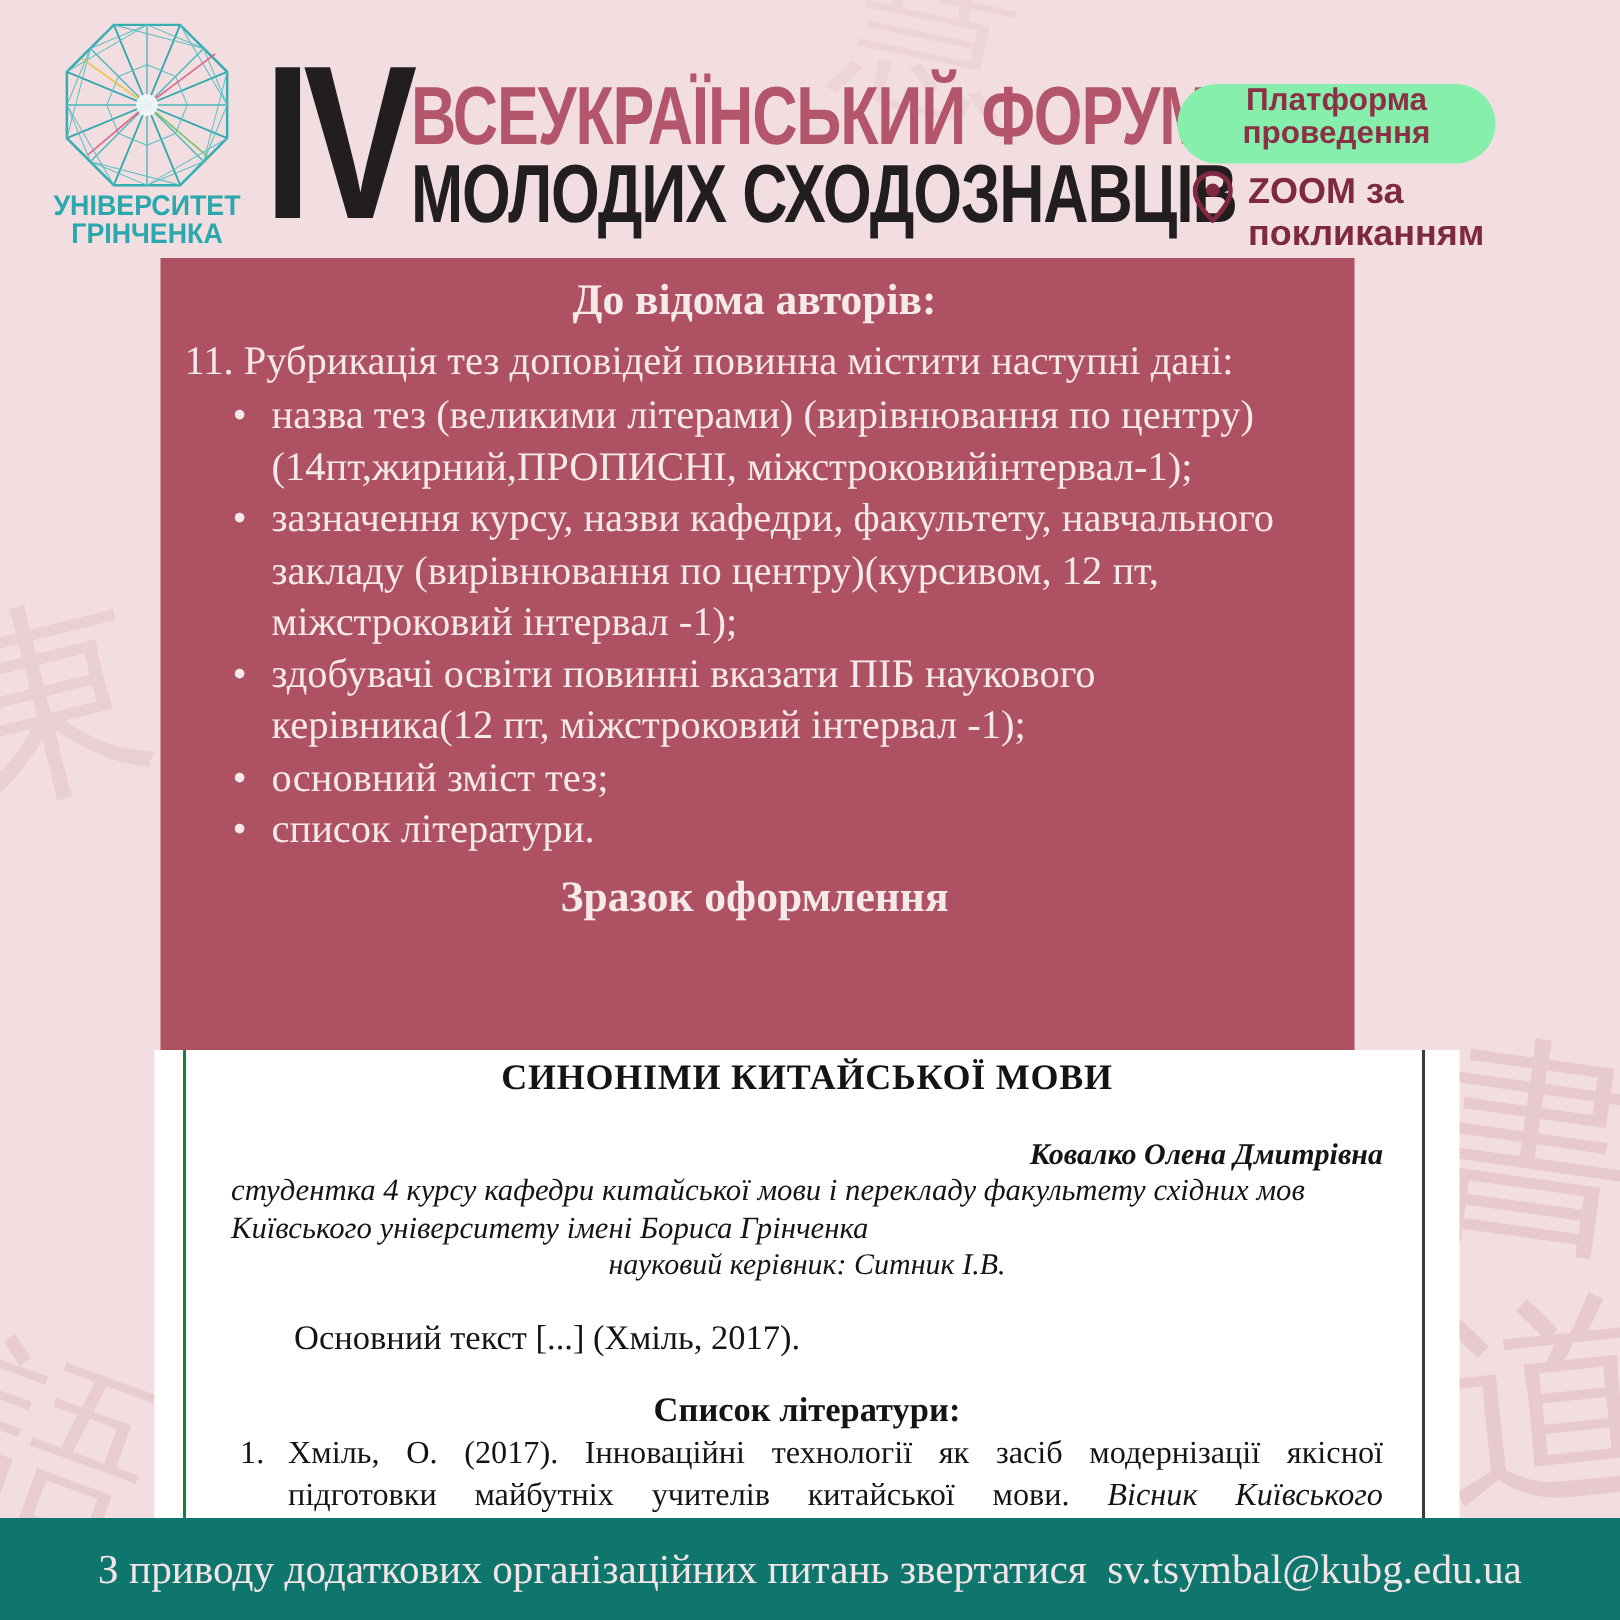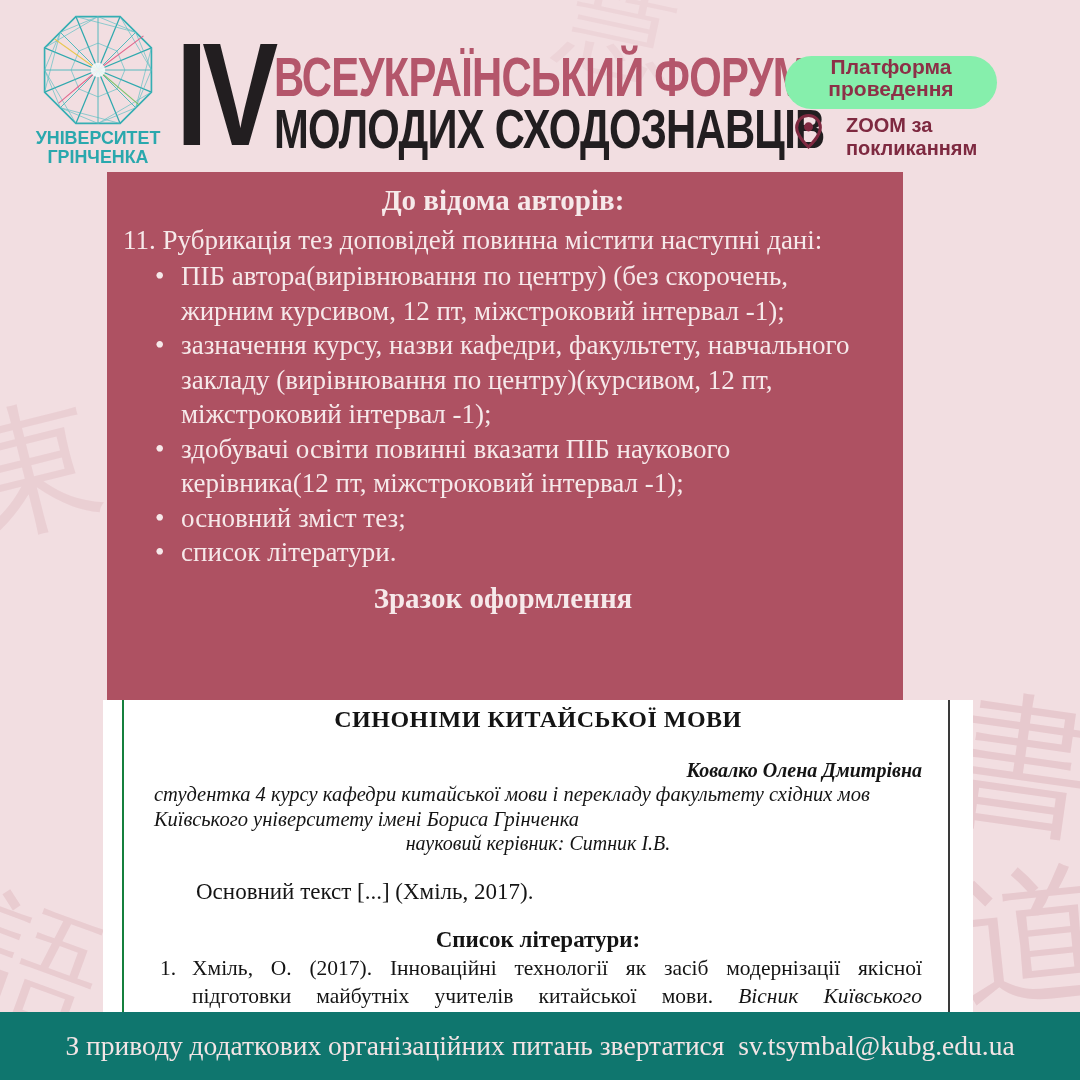--- a/index.html
+++ b/index.html
@@ -52,23 +52,23 @@
 
   .badge {
     position:absolute; left:785px; top:56px; width:212px; height:53px;
     background:#86efac; border-radius:27px;
     display:flex; flex-direction:column; align-items:center; 
     font-family:"Liberation Sans", sans-serif; font-weight:bold;
     font-size:21px; line-height:1.04; color:#8c3047;
   }
   .platform-row {
     position:absolute; left:795px; top:114px;
-    display:flex; gap:24px; align-items:flex-start;
-    font-family:"Liberation Sans", sans-serif; font-weight:bold;
-    font-size:20px; line-height:1.15; color:#7e2940;
+    display:flex; gap:10px; align-items:flex-start;
+    font-family:"Liberation Sans", sans-serif; font-weight:bold;
+    font-size:24px; line-height:1.15; color:#7e2940;
   }
   .platform-row .pv { width:126px; }
 
   
   .notice-box {
     position:absolute; left:107px; top:172px; width:796px; height:528px;
     background:#ae5162; color:#f6e9ea; z-index:2;
     padding:12px 20px 0 16px; box-sizing:border-box;
   }
   .notice-box h2 {
@@ -207,21 +207,21 @@
         <circle cx="13" cy="12.5" r="4.4" fill="#7e2940"></circle>
       </svg>
       <span class="pv">ZOOM за покликанням</span>
     </div>
   </header>
 
   <section class="notice-box">
     <h2>До відома авторів:</h2>
     <p class="intro">11. Рубрикація тез доповідей повинна містити наступні дані:</p>
     <ul>
-        <li>ПІБ автора(вирівнювання по центру) (без скорочень, жирним курсивом, 12 пт, міжстроковий інтервал -1);</li>
+        <li>назва тез (великими літерами) (вирівнювання по центру) (14пт,жирний,ПРОПИСНІ, міжстроковийінтервал-1);</li>
         <li>зазначення курсу, назви кафедри, факультету, навчального закладу (вирівнювання по центру)(курсивом, 12 пт, міжстроковий інтервал -1);</li>
         <li>здобувачі освіти повинні вказати ПІБ наукового керівника(12 пт, міжстроковий інтервал -1);</li>
         <li>основний зміст тез;</li>
         <li>список літератури.</li>
       </ul>
     <h3>Зразок оформлення</h3>
   </section>
 
   <section class="sample-doc">
     <div class="doc-inner">

